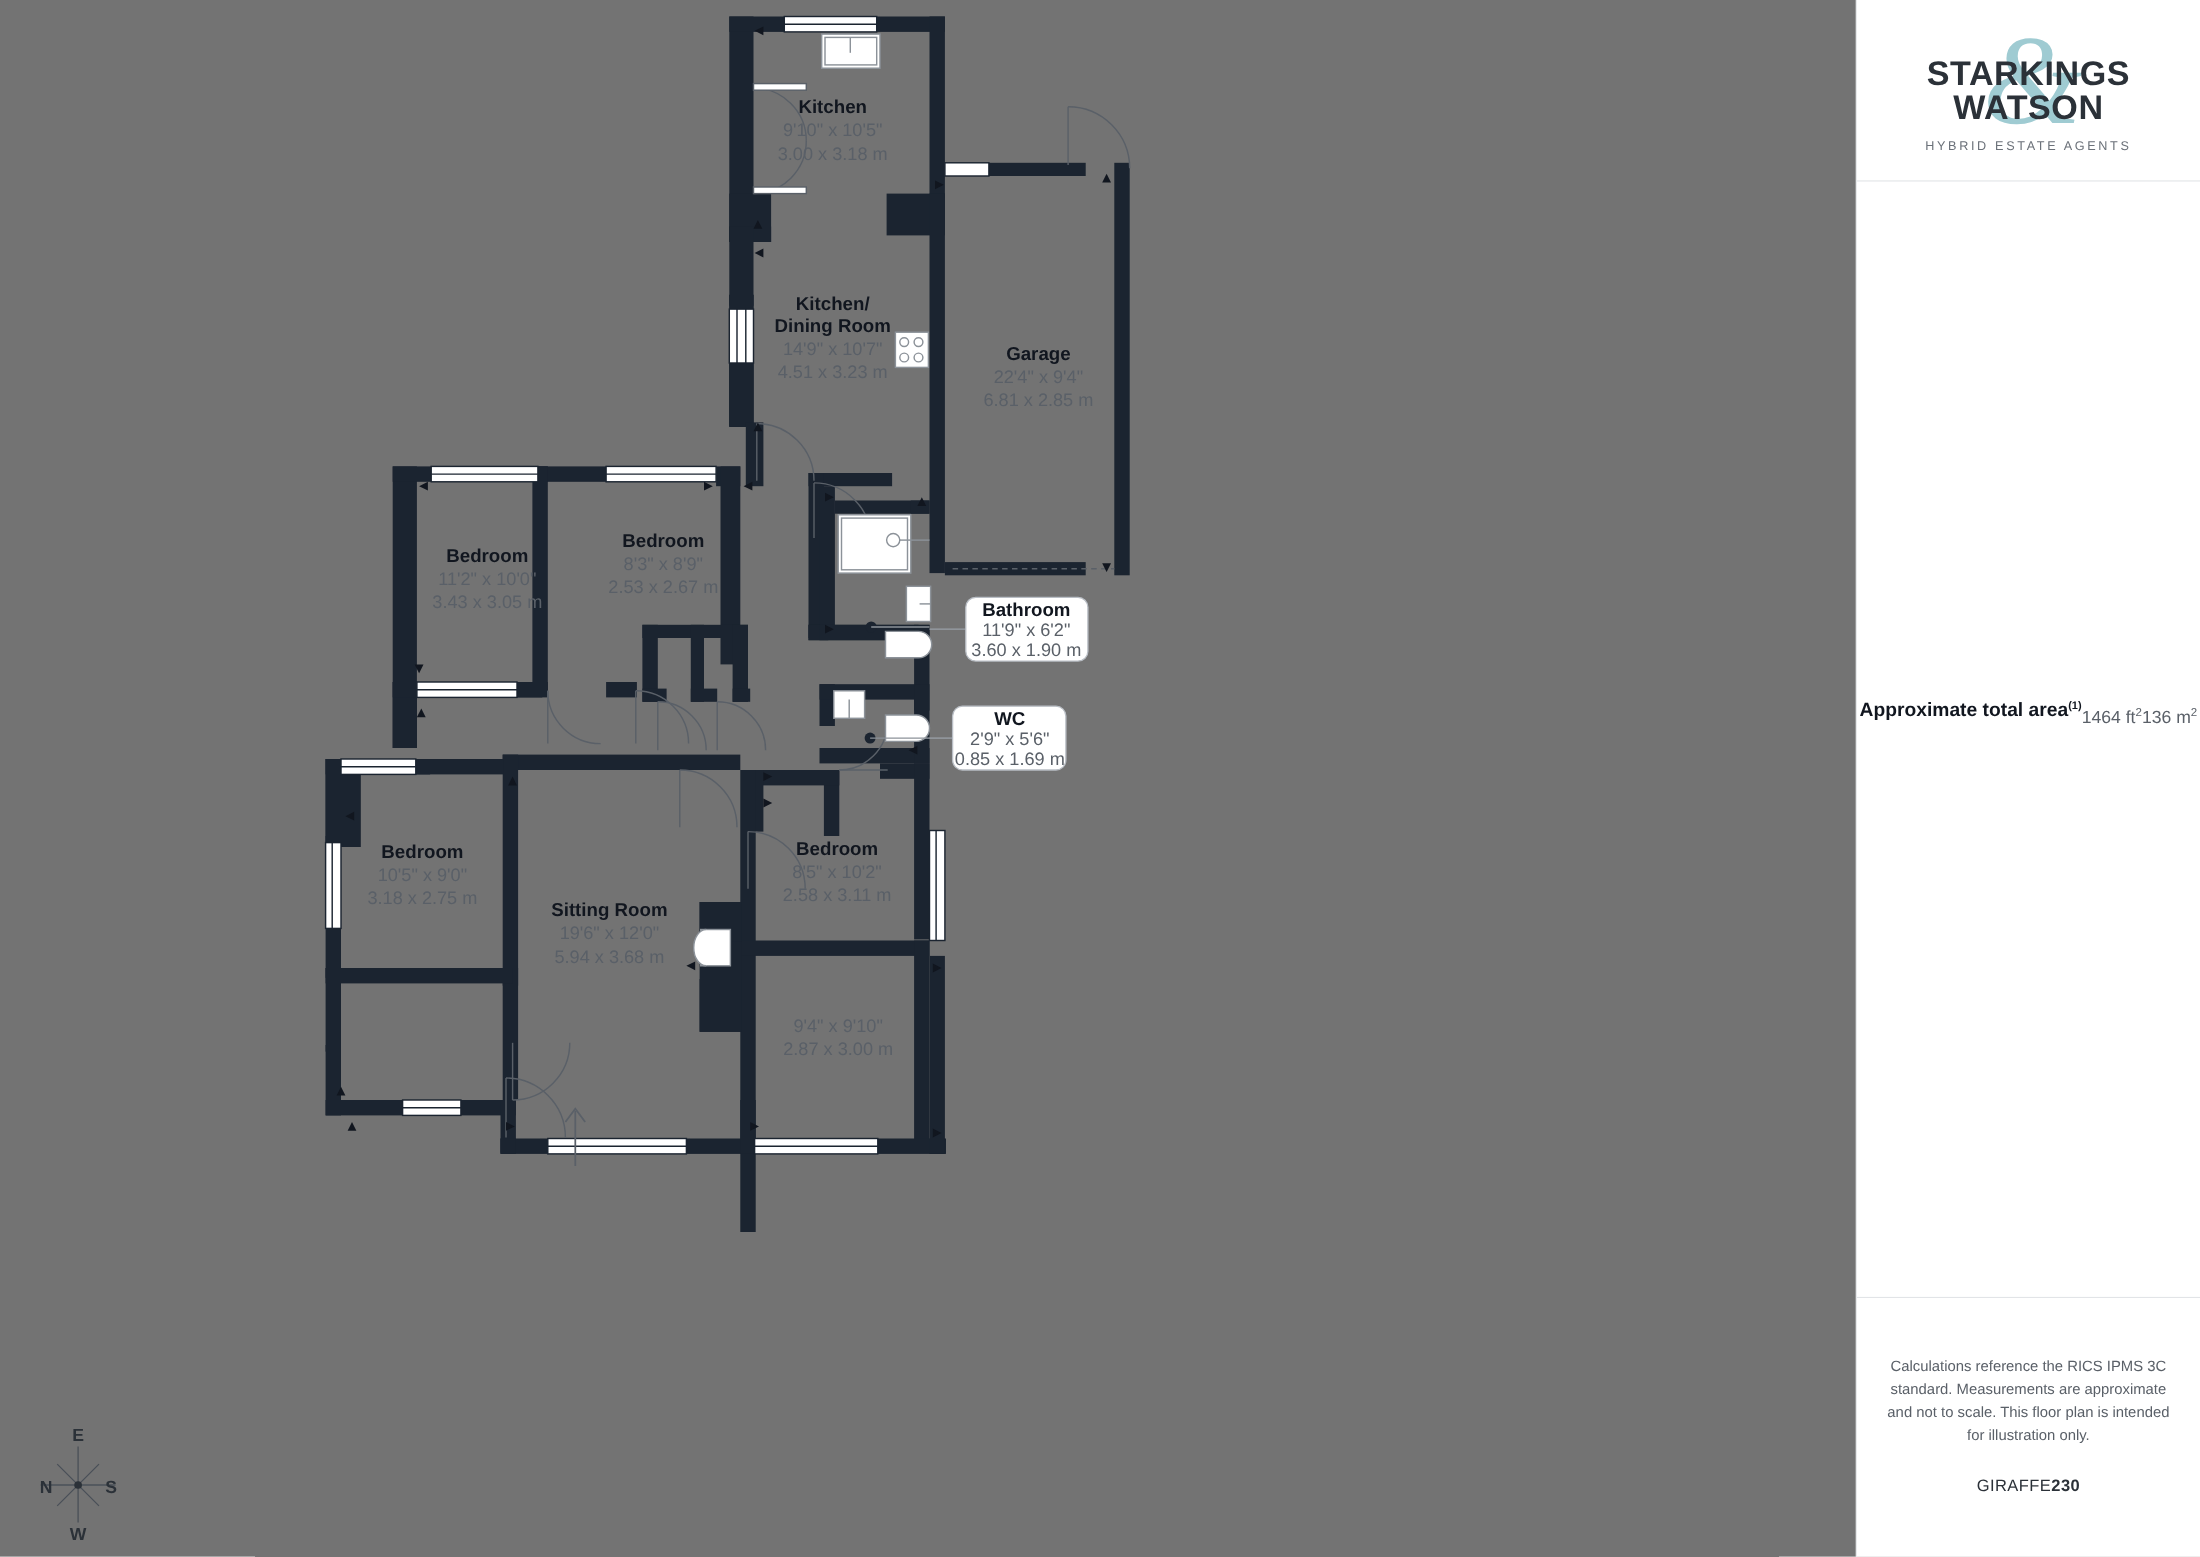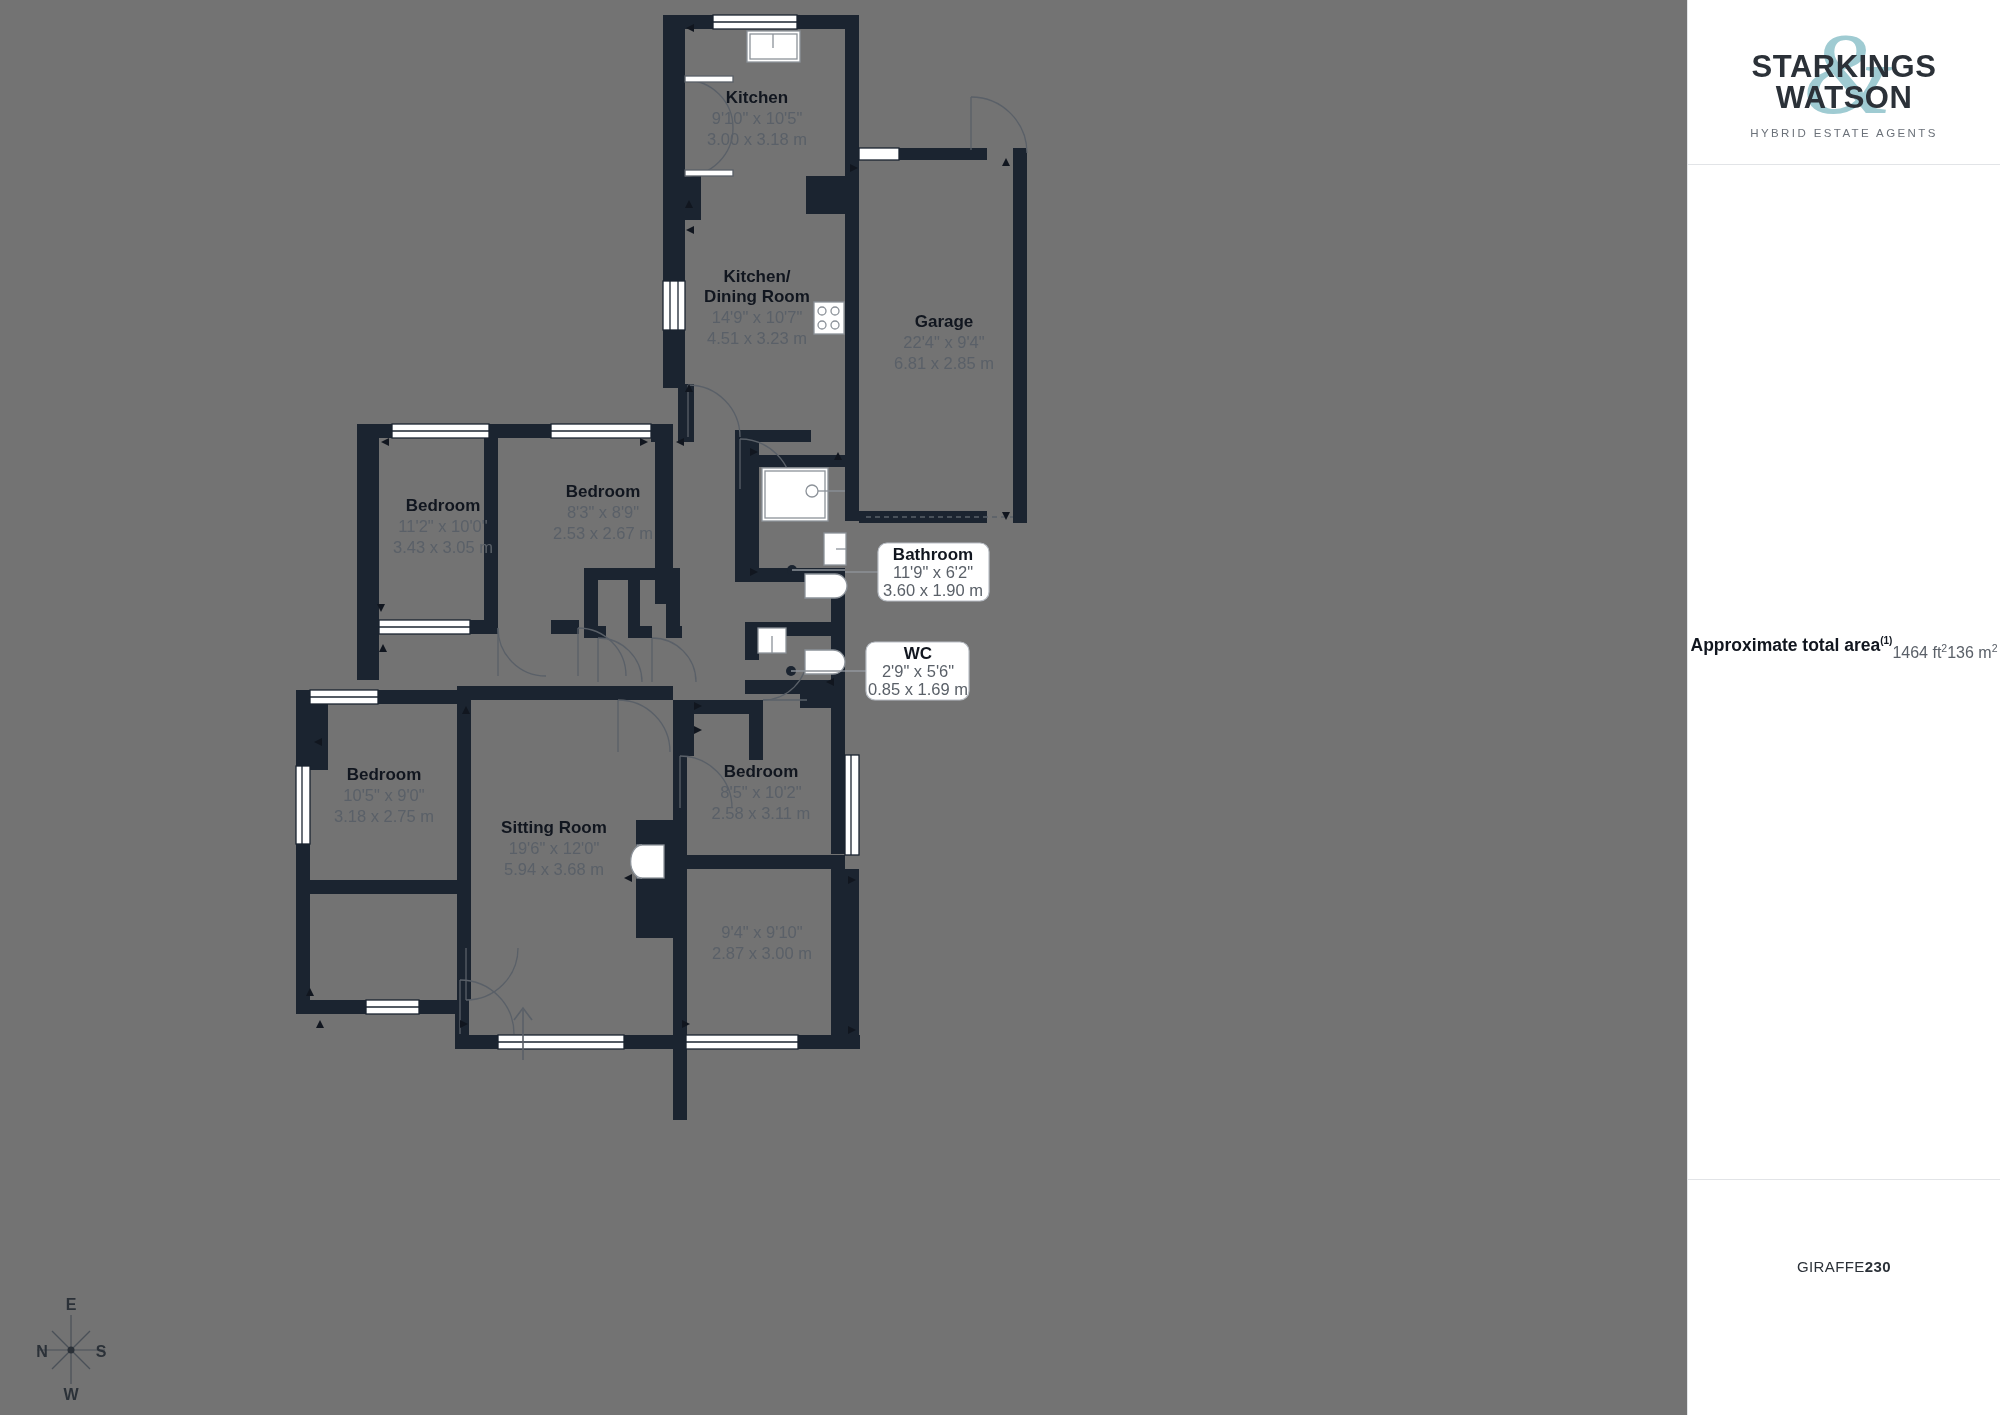--- a/index.html
+++ b/index.html
@@ -527,19 +527,20 @@
       <div class="area-val">
         <span>1464 ft</span><sup>2</sup>
       </div>
       <div class="area-val">
         <span>136 m</span><sup>2</sup>
       </div>
     </div>
 
 
     <div id="legal-block" class="sb-section">
+      <div class="legal-text">Calculations reference the RICS IPMS 3C standard. Measurements are approximate and not to scale. This floor plan is intended for illustration only.</div>
       <div class="brand-360">
         <span>GIRAFFE</span><b>230</b>
       </div>
     </div>
 
   </div>
 </div>
 
 </body></html>

